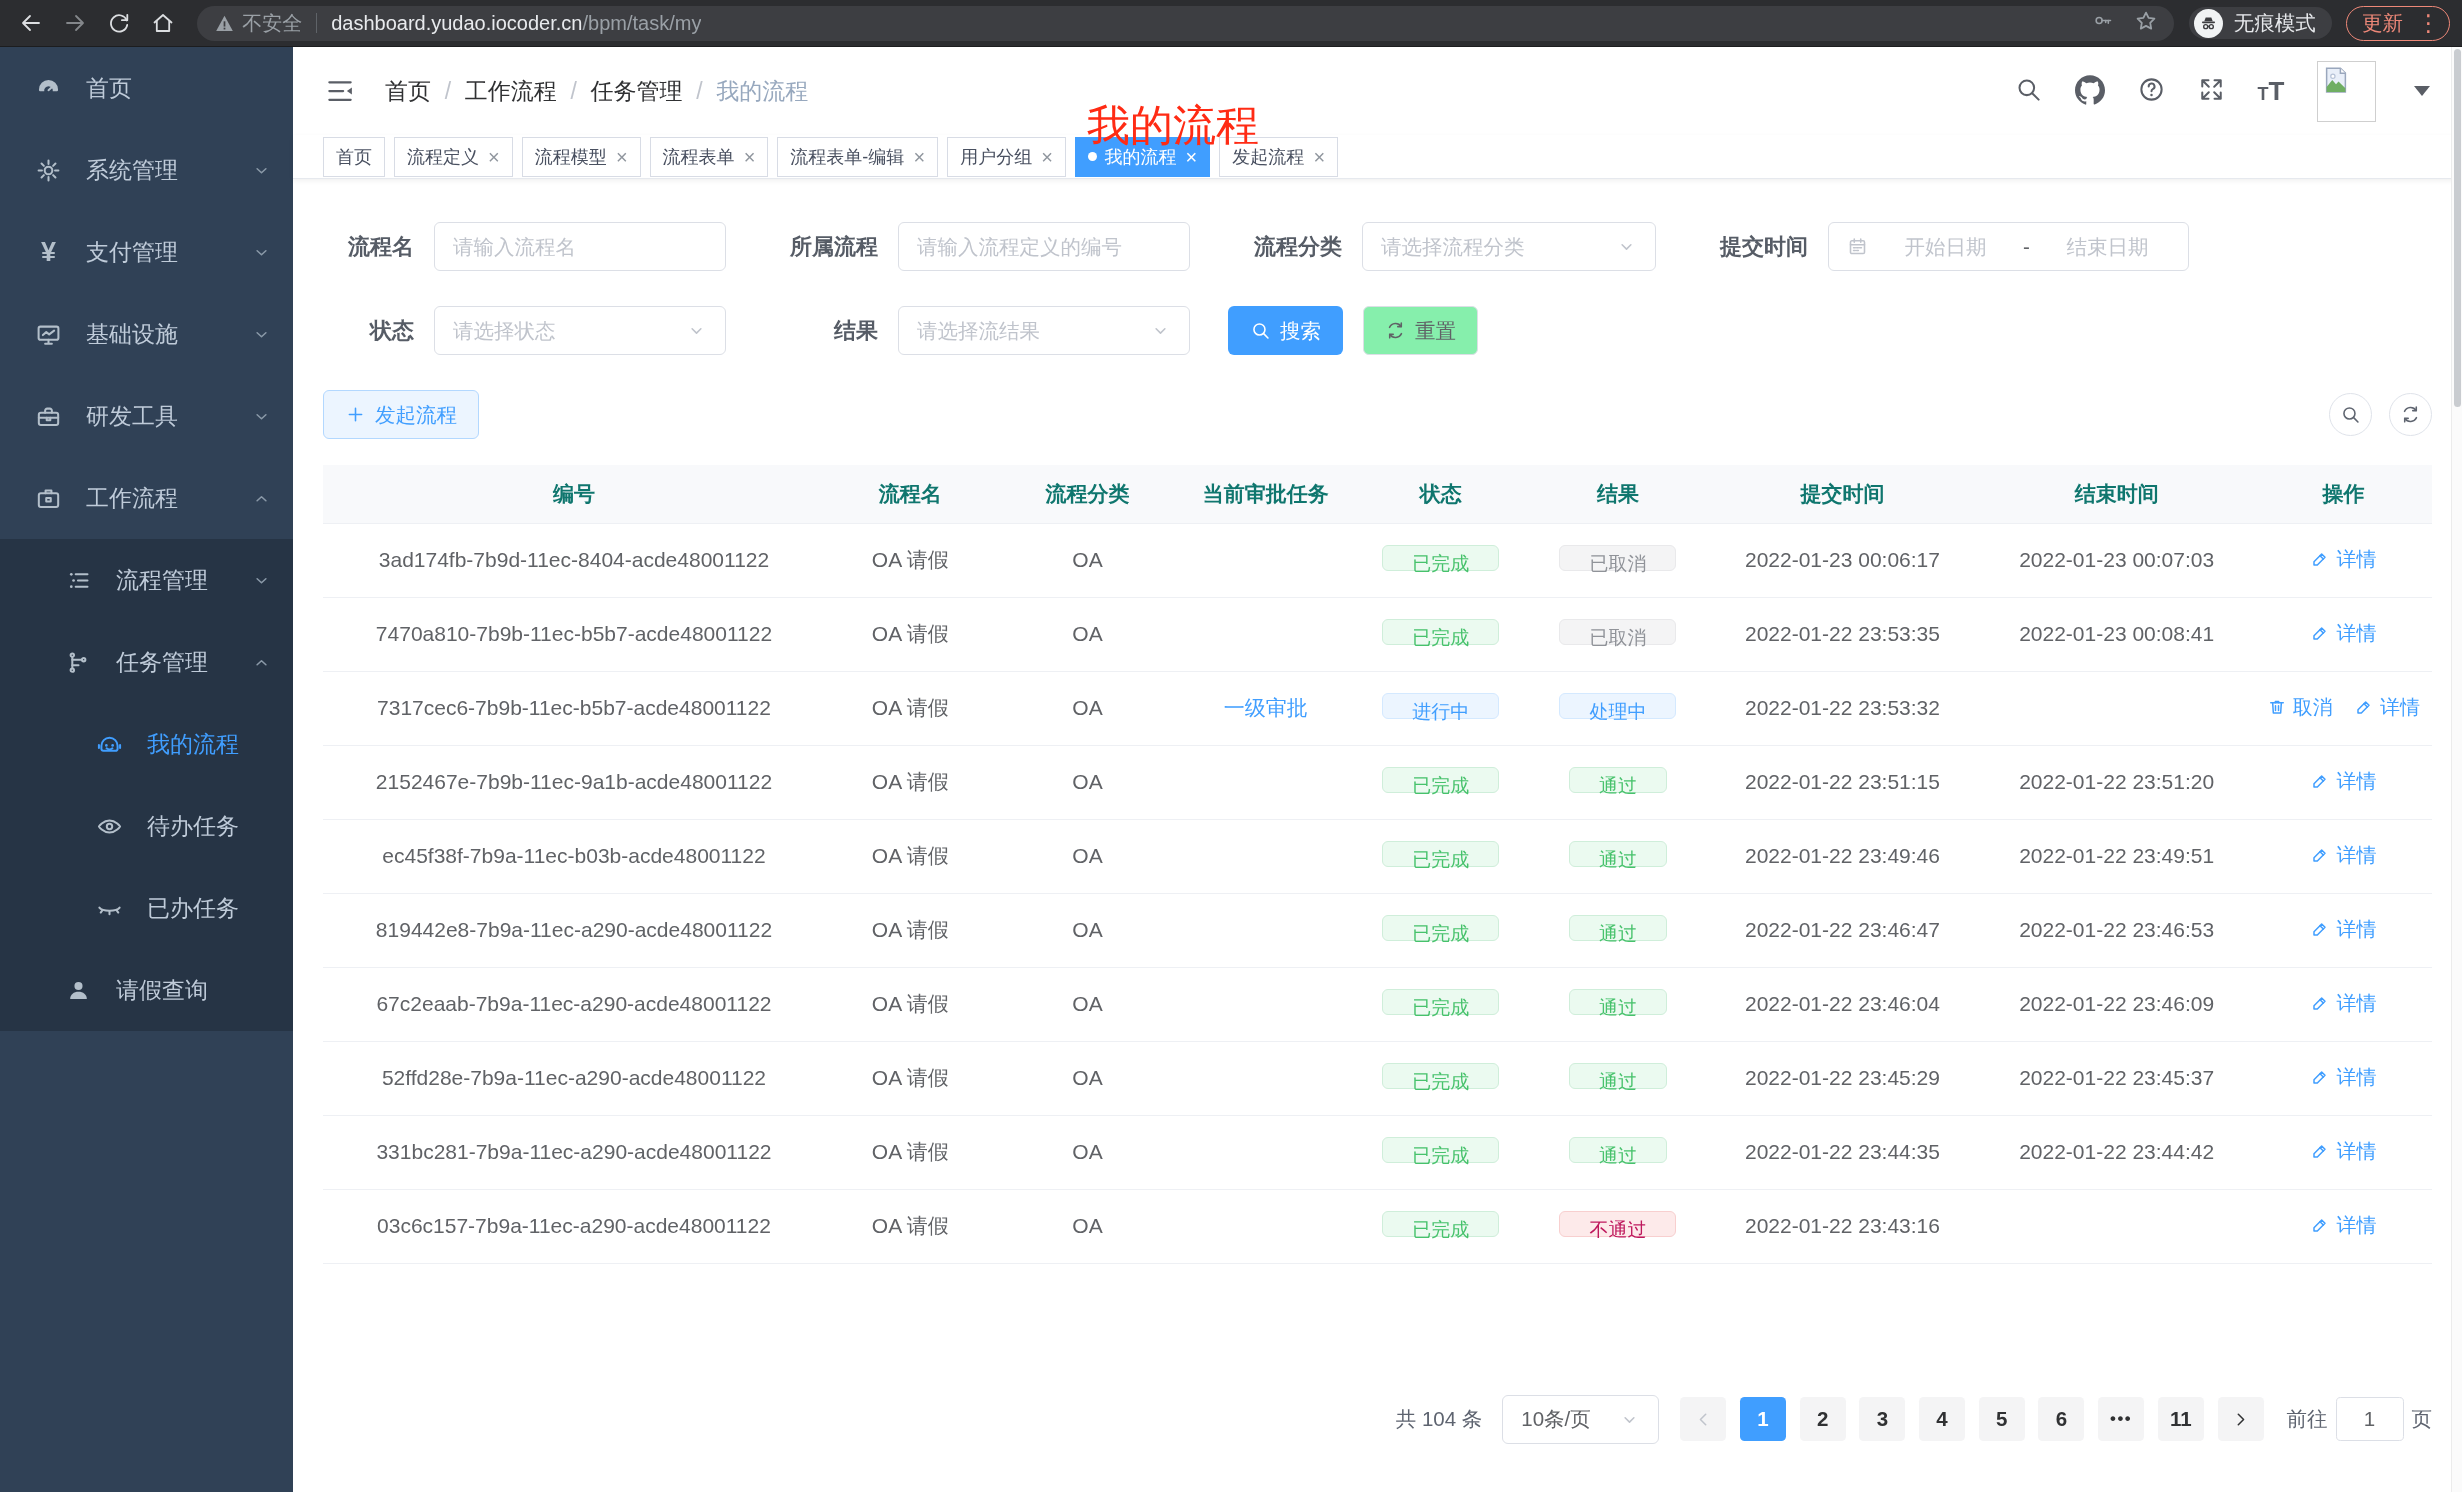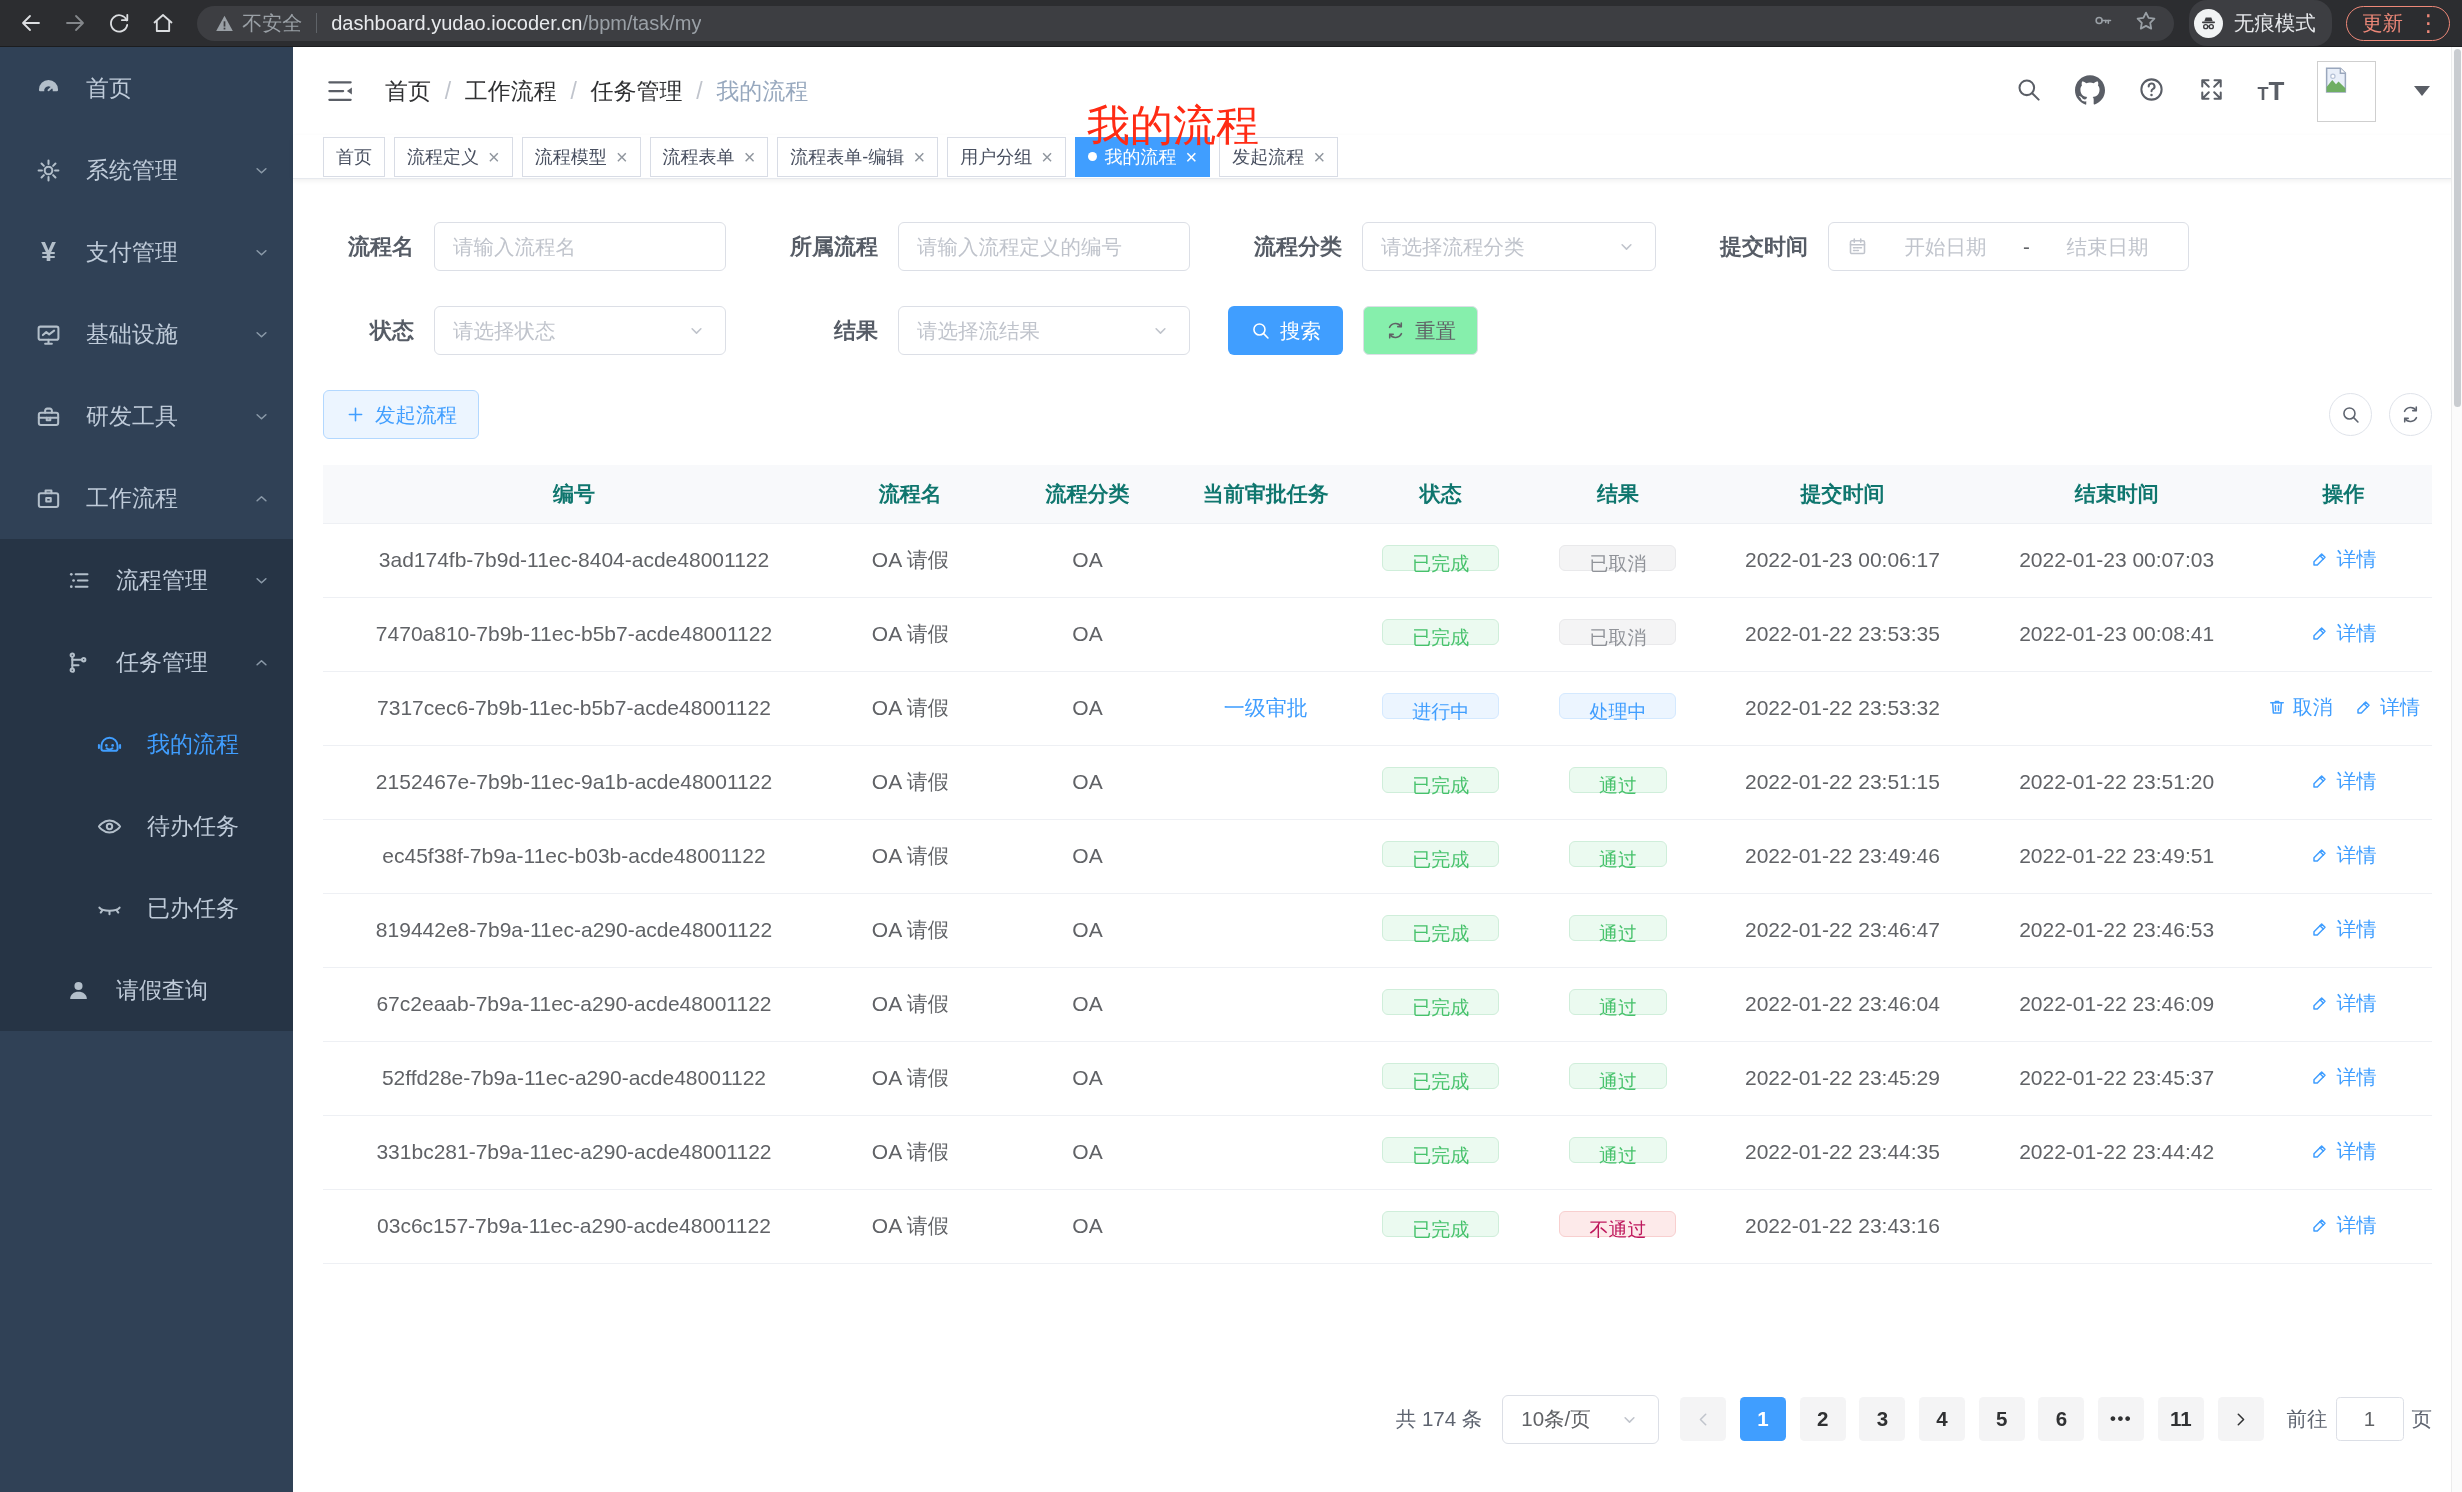--- a/index.html
+++ b/index.html
@@ -17,21 +17,21 @@
   .nav-btn.dim{color:#84878b}
   .address-bar{flex:1;height:35px;background:#3d3e42;border-radius:18px;margin:0 9px;display:flex;align-items:center;padding:0 16.7px;font-size:20px;min-width:0}
   .warn-icon{color:#9aa0a6;display:flex;margin-right:7.6px}
   .warn-text{color:#9aa0a6}
   .ab-divider{width:1.5px;height:20px;background:#5f6368;margin:0 13.7px}
   .url{white-space:nowrap;overflow:hidden}
   .url .host{color:#e8eaed}
   .url .path{color:#9aa0a6}
   .ab-spacer{flex:1}
   .ab-right{display:flex;align-items:center;gap:20px;color:#9aa0a6}
-  .incognito-chip{height:46px;background:#3d3e42;border-radius:18px;display:flex;align-items:center;gap:10.7px;padding:0 16.7px 0 4.6px;color:#e8eaed;font-size:20.5px;flex:0 0 auto}
+  .incognito-chip{height:32px;background:#3d3e42;border-radius:18px;display:flex;align-items:center;gap:10.7px;padding:0 16.7px 0 4.6px;color:#e8eaed;font-size:20.5px;flex:0 0 auto}
   .incog-circle{width:29px;height:29px;border-radius:50%;background:#f1f3f4;display:flex;align-items:center;justify-content:center;color:#3c3d40}
   .update-pill{height:35px;border:1.5px solid #ee8878;border-radius:18px;display:flex;align-items:center;gap:14px;padding:0 9px 0 15px;color:#ee8878;font-size:20.5px;margin-left:7.6px;flex:0 0 auto}
   .kebab{font-size:23px;letter-spacing:0;line-height:1}
 
   
   .app{display:flex;height:1446px;position:relative}
   .sidebar{width:293px;background:#304156;flex:0 0 auto;color:#bfcbd9;overflow:hidden}
   .logo-row{height:93px;display:flex;align-items:center;padding-left:44px;gap:20px}
   .logo-box{width:55px;height:55px;border-radius:6px;background:#5d4034;overflow:hidden;flex:0 0 auto}
   .logo-title{color:#fff;font-size:23.6px;font-weight:700;letter-spacing:0.8px}
@@ -746,21 +746,21 @@
                     <path d="M14 6l4 4-9.2 9.2H4.8v-4z"></path>
                     <path d="M12 8l4 4"></path>
                   </svg>
                   <span>详情</span>
                 </span></td>
             </tr>
           </tbody>
       </table>
 
       <div class="pagination">
-        <span class="pg-total">共 174 条</span>
+        <span class="pg-total">共 104 条</span>
         <span class="select pg-size">
           <span style="color:#606266">10条/页</span>
           <span class="car">
               <svg class="si ic28" viewBox="0 0 24 24" stroke-width="1.5">
                 <path d="M7 10l5 5 5-5"></path>
               </svg>
             </span>
         </span>
         <span class="pager">
           <span class="pg-btn disabled">

